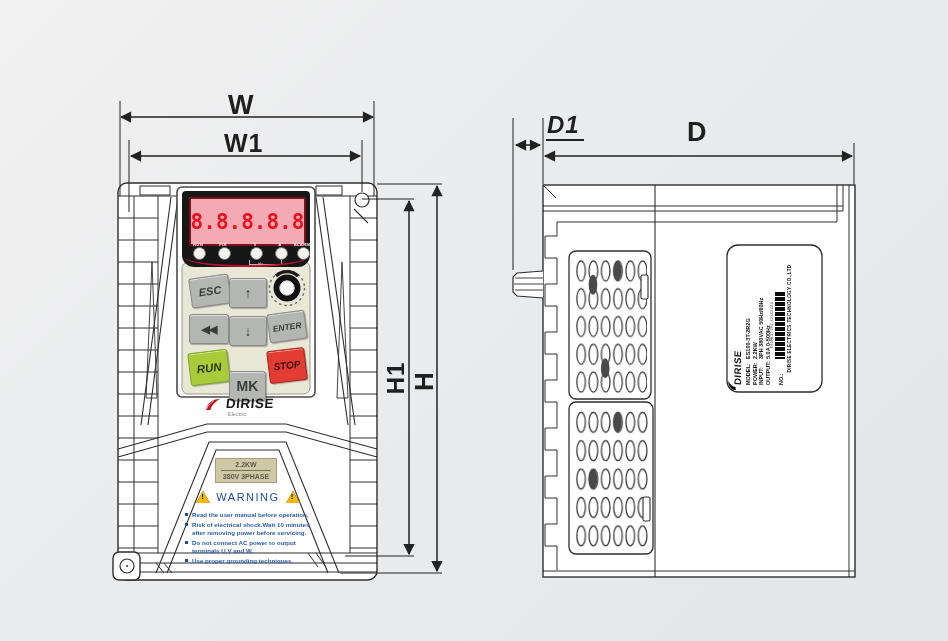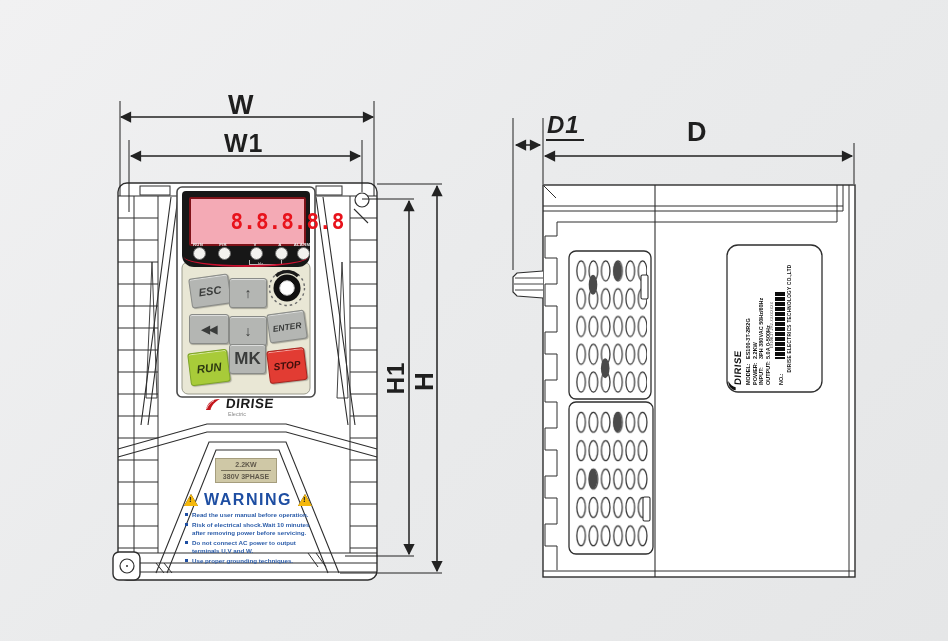--- a/index.html
+++ b/index.html
@@ -15,21 +15,21 @@
   .dim-d{left:687px;top:119px;font-size:27px;}
   .dim-h1{left:373px;top:366px;width:46px;text-align:center;font-size:24px;transform:rotate(-90deg);}
   .dim-h{left:408px;top:368px;width:32px;text-align:center;font-size:26px;transform:rotate(-90deg);}
   
   .bezel{left:182px;top:191px;width:128px;height:76px;background:#171717;
          border-radius:4px 4px 12px 12px;z-index:3;}
   .lcd{position:absolute;left:7px;top:6px;width:113px;height:45px;background:#f4aab5;
        border:2px solid #7e1118;border-radius:2px;}
   .seg{width:100%;height:100%;display:flex;align-items:center;justify-content:center;
        font-family:"DejaVu Sans Mono",monospace;font-weight:bold;font-size:21px;
-       color:#e8131c;letter-spacing:0;padding-left:40px;}
+       color:#e8131c;letter-spacing:0;}
   .ledlbl{position:absolute;top:51px;transform:translateX(-50%);font-size:4.3px;
           font-weight:bold;color:#e9e9e9;letter-spacing:.2px;}
   .led{position:absolute;top:56px;width:11px;height:11px;border-radius:50%;
        background:#f3f2ef;border:1px solid #6e6e6e;}
   .hzbrk{position:absolute;left:67px;top:69px;width:31px;height:4px;
          border-left:1px solid #bbb;border-right:1px solid #bbb;border-bottom:1px solid #bbb;}
   .hzlbl{position:absolute;left:76px;top:70px;font-size:4px;color:#cfcfcf;}
   .redarc{position:absolute;left:2px;top:66px;width:124px;height:8px;
           border-bottom:2px solid #c8102e;border-radius:0 0 50% 50%/0 0 100% 100%;}
   
@@ -38,35 +38,35 @@
        font-weight:bold;z-index:4;
        box-shadow:inset 0 1px 0 rgba(255,255,255,.55),1px 1px 1px rgba(0,0,0,.28);}
   .it{font-style:italic;}
   .b-esc{left:190px;top:276px;width:38px;height:28px;font-size:11px;transform:rotate(-8deg);}
   .b-up{left:229px;top:278px;width:36px;height:28px;font-size:14px;}
   .b-back{left:189px;top:314px;width:38px;height:28px;font-size:11px;letter-spacing:-1px;}
   .b-down{left:229px;top:316px;width:36px;height:28px;font-size:14px;}
   .b-enter{left:268px;top:312px;width:36px;height:27px;font-size:8.5px;transform:rotate(-8deg);}
   .b-run{left:189px;top:351px;width:38px;height:31px;font-size:11.5px;transform:rotate(-7deg);
          background:#a8cb39;border-color:#7da427;color:#2e3a12;}
-  .b-mk{left:229px;top:344px;width:35px;height:28px;font-size:17px;}
+  .b-mk{left:229px;top:371px;width:35px;height:28px;font-size:14px;}
   .b-stop{left:268px;top:349px;width:36px;height:31px;font-size:10px;transform:rotate(-7deg);
           background:#e23c33;border-color:#a8241e;color:#3f0e0b;}
   
   .brand{left:204px;top:397px;width:92px;display:flex;align-items:center;justify-content:center;gap:3px;z-index:4;}
   .brand .nm{font-size:13.5px;font-weight:bold;color:#1b1b1b;letter-spacing:.5px;transform:skewX(-6deg);line-height:1;}
   .brand .sub{font-size:5.5px;color:#8a8a8a;line-height:1;margin-top:1px;padding-left:2px;}
   
   .plabel{left:215px;top:458px;width:62px;background:#cfc8a6;border:1px solid #a59d7d;
           text-align:center;color:#5f584a;font-weight:bold;z-index:4;}
   .plabel .l1{font-size:7px;padding:2px 0 2px 0;}
   .plabel .l2{font-size:7px;border-top:1px solid #77705a;margin:0 5px;padding:2px 0 2px 0;}
   
   .whead{left:183px;top:491px;width:130px;display:flex;align-items:center;justify-content:center;gap:6px;z-index:4;}
-  .wtitle{font-size:16px;font-weight:bold;color:#1e4ea2;letter-spacing:1.5px;}
+  .wtitle{font-size:11px;font-weight:normal;color:#1e4ea2;letter-spacing:1.5px;}
   .tri{position:relative;width:0;height:0;border-left:7px solid transparent;
        border-right:7px solid transparent;border-bottom:12px solid #f5b80c;
        filter:drop-shadow(0 0 .6px #222);}
   .tri span{position:absolute;left:-2px;top:2px;font-size:8px;font-weight:bold;color:#222;line-height:1;}
   .wlist{left:184px;top:511px;width:132px;margin:0;padding:0;list-style:none;z-index:4;}
   .wlist li{position:relative;padding-left:8px;margin-bottom:2.5px;font-size:6.2px;
             font-weight:bold;color:#2b5ca9;line-height:1.25;white-space:pre-line;}
   .wlist li::before{content:"";position:absolute;left:1px;top:2px;width:3px;height:3px;background:#1e4ea2;}
   
   .nplate{left:701px;top:271px;width:147px;height:95px;transform:rotate(-90deg);

